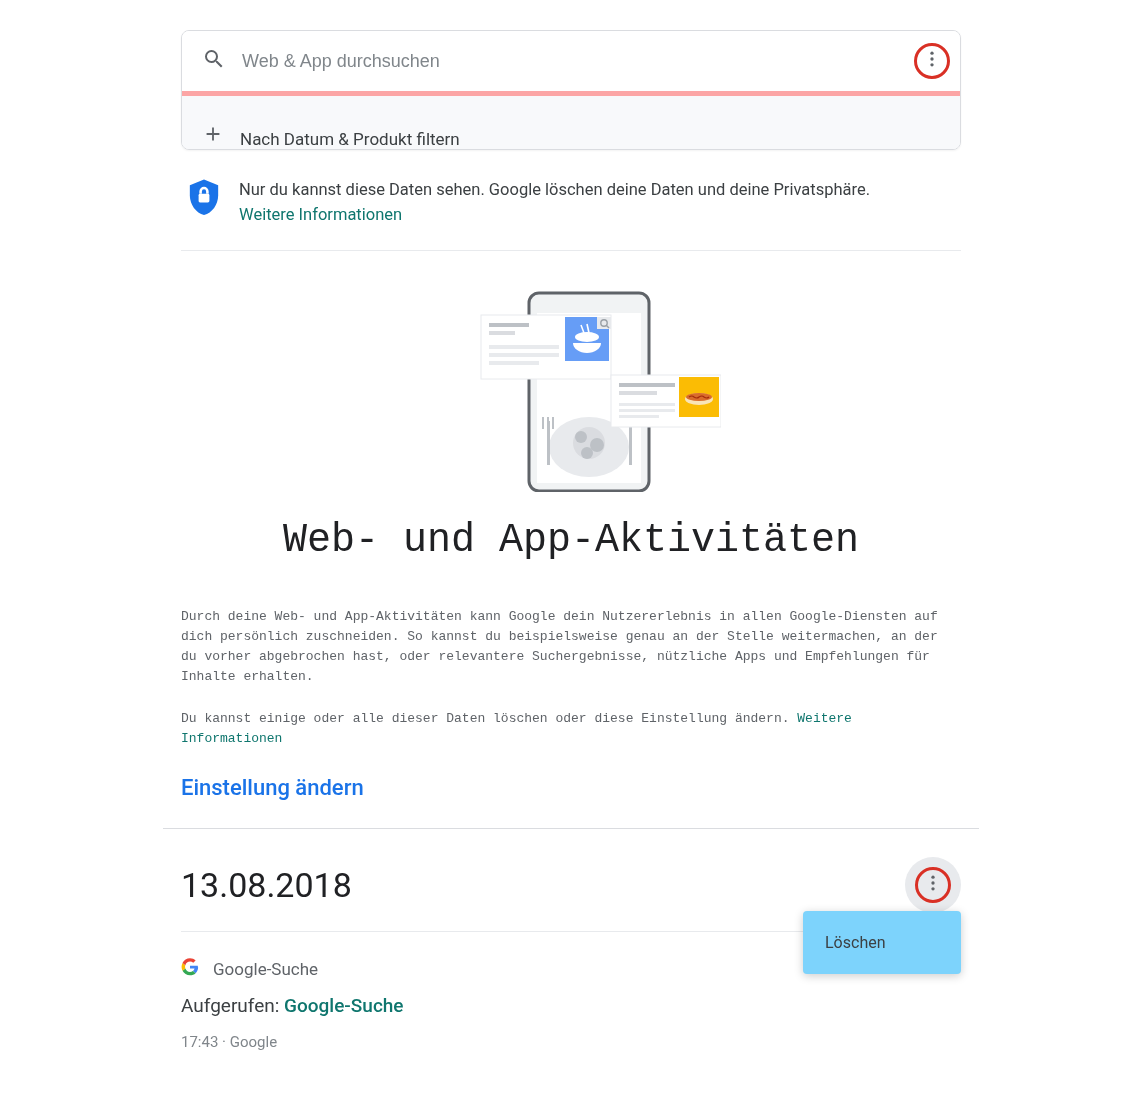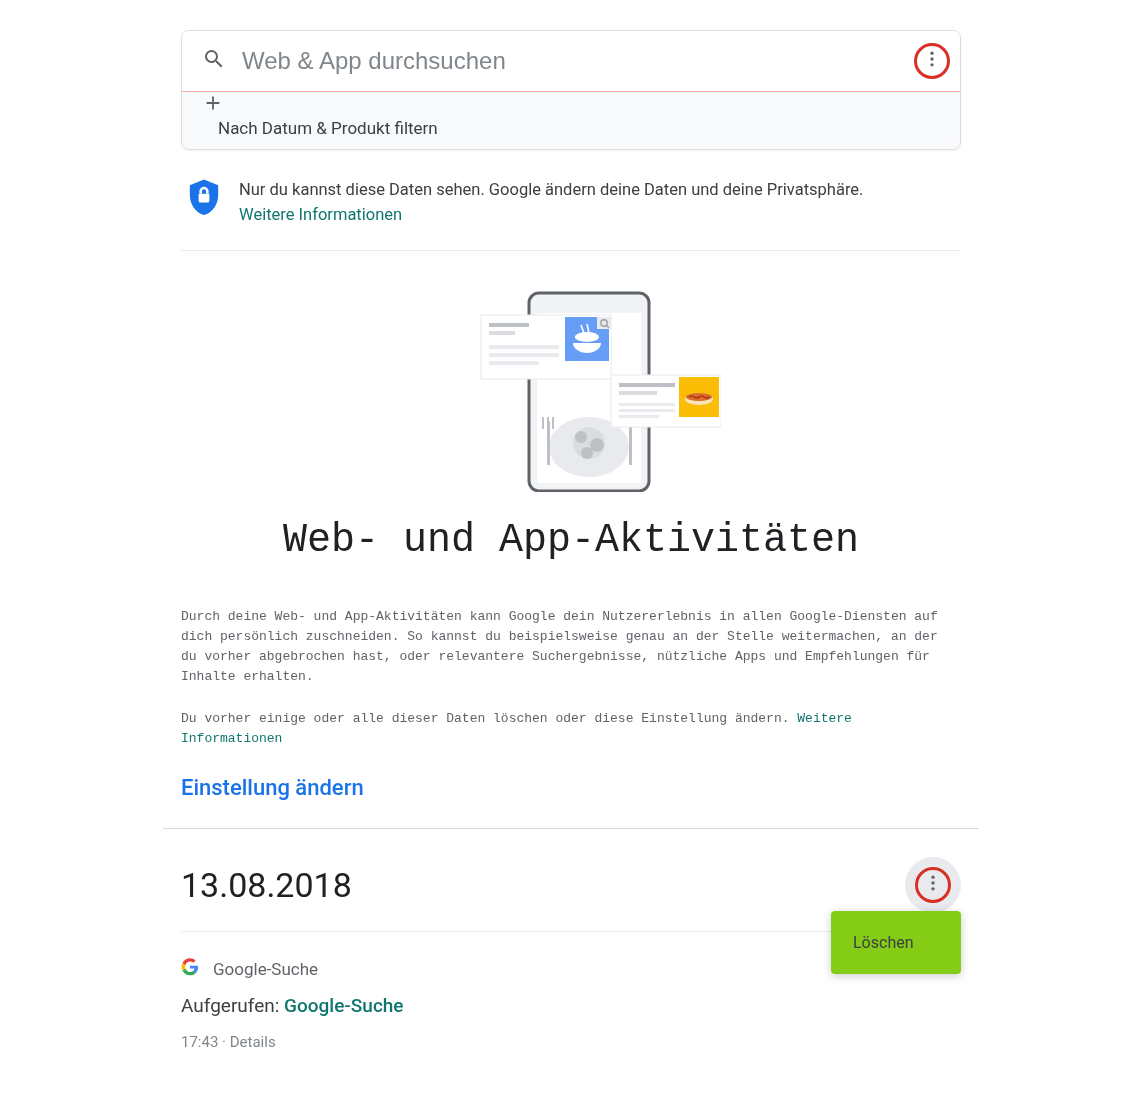--- a/index.html
+++ b/index.html
@@ -25,35 +25,34 @@
       display: flex;
       align-items: center;
       height: 60px;
       padding: 0 10px 0 20px;
       background: #fff;
     }
     .search-row input {
       flex: 1;
       border: none;
       outline: none;
-      font-size: 24px;
+      font-size: 18px;
       color: #a21caf;
       background: transparent;
       margin-left: 16px;
     }
     .search-row input::placeholder { color: #80868b; }
     .filter-row {
       display: flex;
-      align-items: flex-start;
+      align-items: flex-end;
       height: 58px;
       padding: 0 20px;
       background: #f8f9fb;
-      border-top: 1px solid #fca5a5;
-      cursor: pointer;
-      flex-direction: column;
+      border-top: 5px solid #fca5a5;
+      cursor: pointer;
     }
     .filter-row .label {
       margin-left: 16px;
       font-size: 17px;
       color: #3c4043;
     }
     .gray-icon { color: #5f6368; }
     .more-circle {
       width: 36px; height: 36px;
       border: 3px solid #d93025;
@@ -127,22 +126,22 @@
       width: 36px; height: 36px;
       border: 3px solid #d93025;
       border-radius: 50%;
       display: flex; align-items: center; justify-content: center;
     }
     
     .menu {
       position: absolute;
       right: 0;
       top: 82px;
-      width: 130px;
-      background: #84cc16;
+      width: 158px;
+      background: #7dd3fc;
       box-shadow: 0 2px 10px rgba(0,0,0,0.2);
       border-radius: 4px;
       padding: 8px 0;
       z-index: 10;
     }
     .menu-item {
       padding: 14px 22px;
       font-size: 16px;
       color: #3c4043;
       cursor: pointer;
@@ -206,21 +205,21 @@
   
   <div class="privacy">
     <span>
       <svg width="34" height="40" viewBox="0 0 24 28">
           <path fill="#1a73e8" d="M12 1L2 5v7c0 6.5 4.3 12.6 10 14 5.7-1.4 10-7.5 10-14V5L12 1z"></path>
           <rect x="8.2" y="11" width="7.6" height="6.2" rx="1" fill="#fff"></rect>
           <path fill="none" stroke="#fff" stroke-width="1.8" d="M9.6 11v-1.6a2.4 2.4 0 014.8 0V11"></path>
         </svg>
     </span>
     <div class="privacy-text">
-      <span>Nur du kannst diese Daten sehen. Google ändern deine Daten und deine Privatsphäre.</span><br>
+      <span>Nur du kannst diese Daten sehen. Google löschen deine Daten und deine Privatsphäre.</span><br>
       <a class="link">Weitere Informationen</a>
     </div>
   </div>
 
   <hr class="divider">
 
   
   <div class="hero">
     <svg class="illus" viewBox="0 0 300 205">
 
@@ -267,21 +266,21 @@
       <ellipse cx="278" cy="110" rx="13" ry="4" fill="#d96b2b"></ellipse>
       <path d="M268 110 q3 -2 5 0 q3 2 5 0 q3 -2 5 0 q3 2 5 0" stroke="#a52a0a" stroke-width="1.2" fill="none"></path>
     </svg>
   </div>
 
   <h1 class="hero-title">Web- und App-Aktivitäten</h1>
 
   <p class="body-text">Durch deine Web- und App-Aktivitäten kann Google dein Nutzererlebnis in allen Google-Diensten auf dich persönlich zuschneiden. So kannst du beispielsweise genau an der Stelle weitermachen, an der du vorher abgebrochen hast, oder relevantere Suchergebnisse, nützliche Apps und Empfehlungen für Inhalte erhalten.</p>
 
   <p class="body-text">
-    <span>Du vorher einige oder alle dieser Daten löschen oder diese Einstellung ändern. </span><a class="link">Weitere Informationen</a>
+    <span>Du kannst einige oder alle dieser Daten löschen oder diese Einstellung ändern. </span><a class="link">Weitere Informationen</a>
   </p>
 
   <a class="settings-link">Einstellung ändern</a>
 
   <hr class="big-divider">
 
   
   <div class="date-row">
     <span class="date-label">13.08.2018</span>
     <span class="date-more-wrap">
@@ -316,16 +315,16 @@
     <span class="svc">Google-Suche</span>
   </div>
 
   <div class="activity-title">
     <span>Aufgerufen: </span><a class="link">Google-Suche</a>
   </div>
 
   <div class="activity-meta">
     <span>17:43</span>
     <span> · </span>
-    <span style="cursor:pointer;">Details</span>
+    <span style="cursor:pointer;">Google</span>
   </div>
 
 </div>
 
 </body></html>

